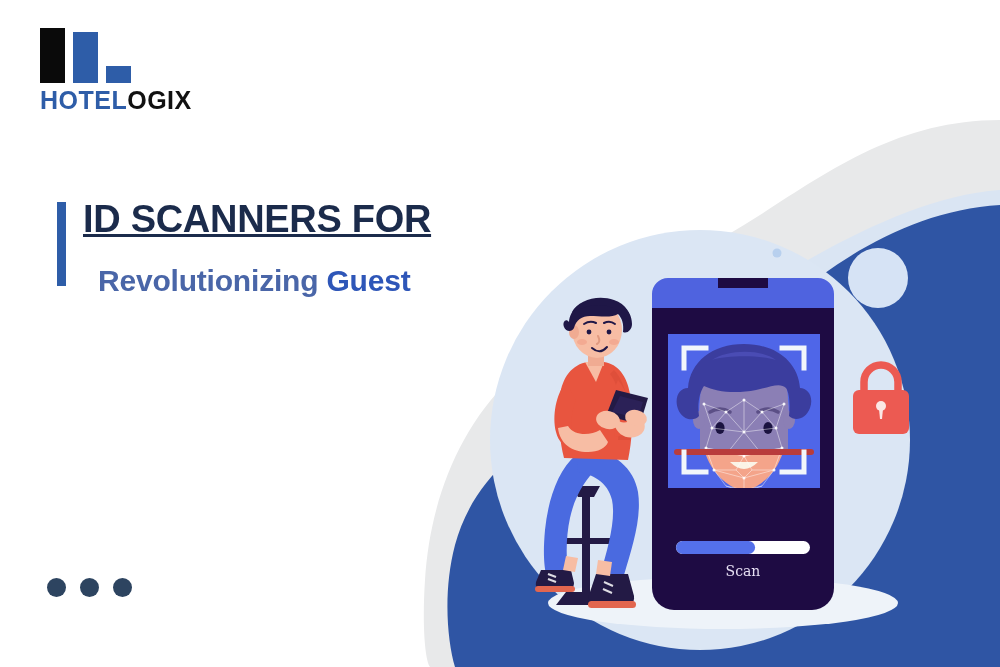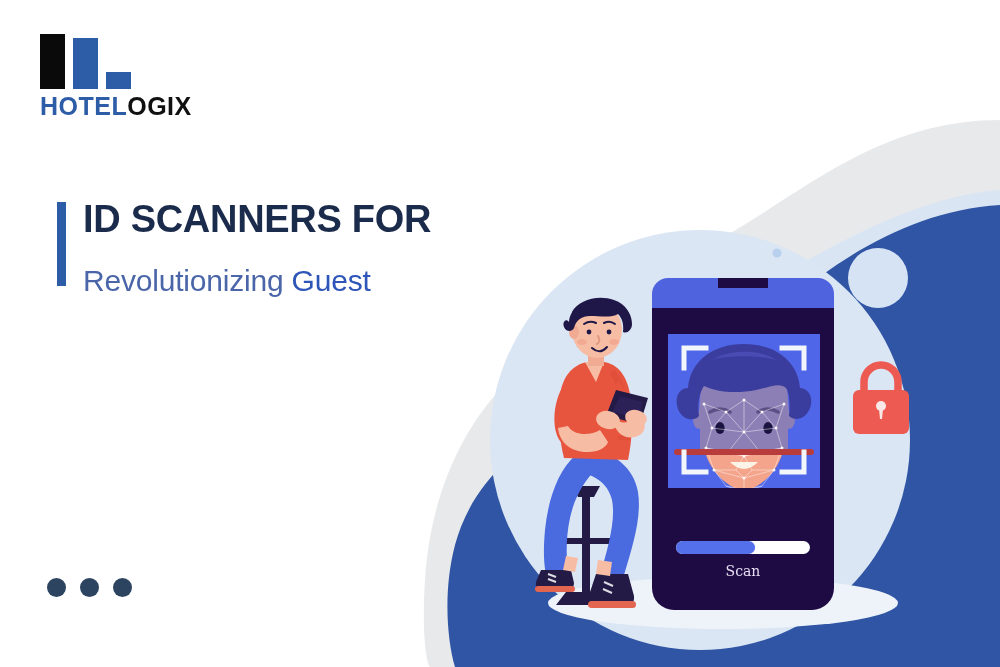--- a/index.html
+++ b/index.html
@@ -24,21 +24,21 @@
     position: absolute;
     left: 0; top: 0;
     width: 1000px; height: 667px;
     pointer-events: none;
   }
 
   
   .logo {
     position: absolute;
     left: 40px;
-    top: 34px;
+    top: 28px;
     width: 200px;
   }
   .logo-bars {
     position: relative;
     height: 55px;
     width: 105px;
   }
   .logo-bar {
     position: absolute;
     bottom: 0;
@@ -73,30 +73,31 @@
     background: #2e5da8;
   }
   .headline {
     margin: 0 0 0 26px;
     font-size: 38px;
     line-height: 1.13;
     font-weight: 700;
     color: #1b2b4b;
     letter-spacing: -0.3px;
     text-transform: uppercase;
+    text-decoration: underline;
   }
   .subhead {
     margin: 20px 0 0 26px;
     font-size: 30px;
     line-height: 1.3;
     color: #3558a8;
     letter-spacing: -0.2px;
   }
-  .subhead .sh-light { font-weight: 400; color: #4a66a8; }
-  .subhead .sh-bold  { font-weight: 400; color: #2e56b8; }
+  .subhead .sh-light { font-weight: 700; color: #4a66a8; margin-left: 15px; }
+  .subhead .sh-bold  { font-weight: 700; color: #2e56b8; }
 
   
   .dots {
     position: absolute;
     left: 47px;
     top: 578px;
     display: flex;
     gap: 14px;
   }
   .dot {

